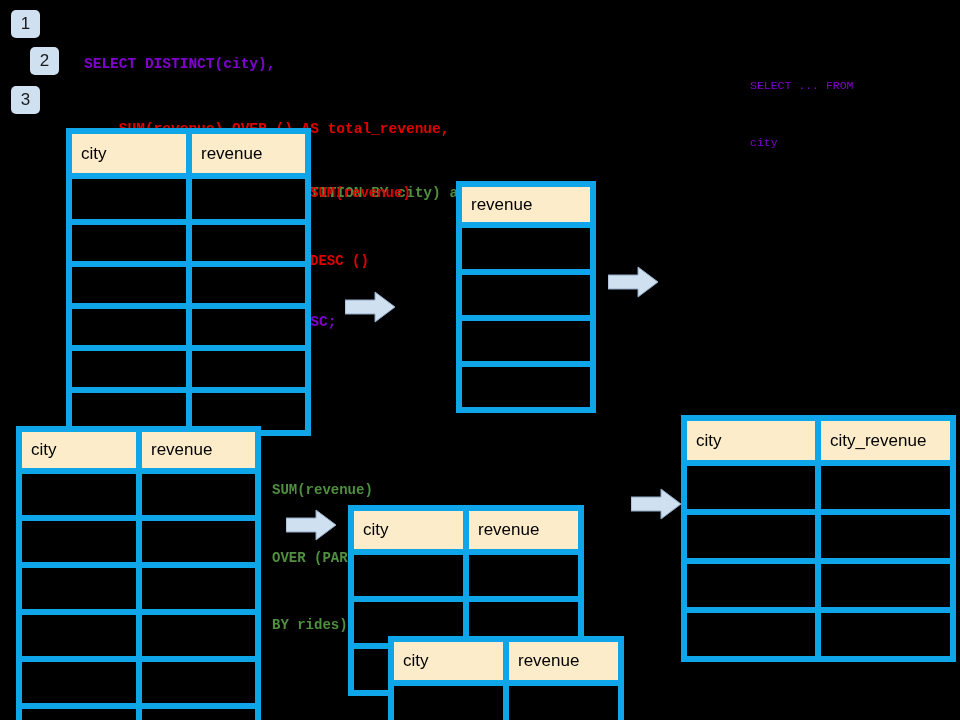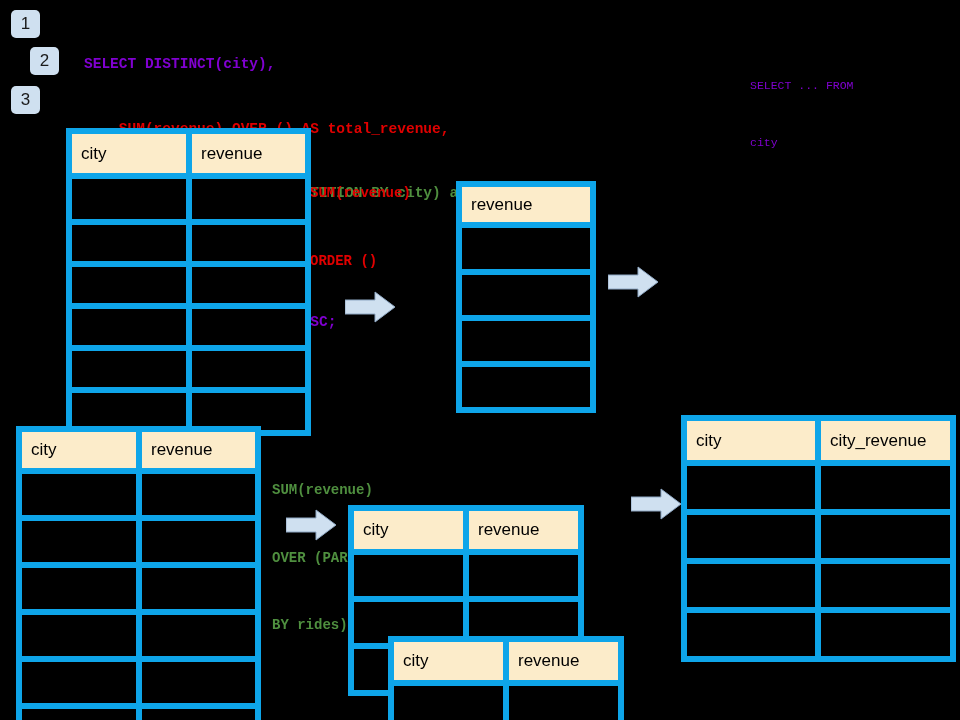--- a/index.html
+++ b/index.html
@@ -119,21 +119,21 @@
     <div class="sql-line c-purple">  ORDER by city_revenue DESC;</div>
   </div>
 
   <div class="side-note" style="left:750px; top:38px;">
     <div>SELECT ... FROM</div>
     <div>city</div>
   </div>
 
   <div class="annot c-red" style="left:310px; top:137px;">
     <div>SUM(revenue)</div>
-    <div>ORDER ()</div>
+    <div>DESC ()</div>
   </div>
 
   <div class="annot c-green" style="left:272px; top:434px;">
     <div>SUM(revenue)</div>
     <div>OVER (PARTITION</div>
     <div>BY rides)</div>
   </div>
 
   <table class="tbl" style="left:66px; top:128px; width:239px;">
     <colgroup>

